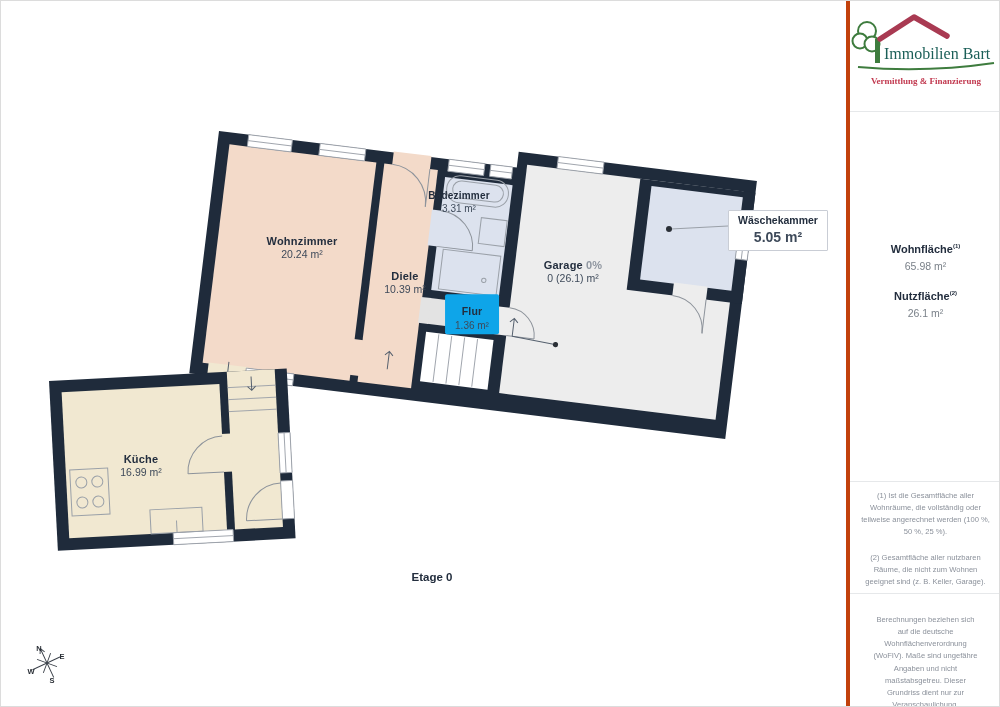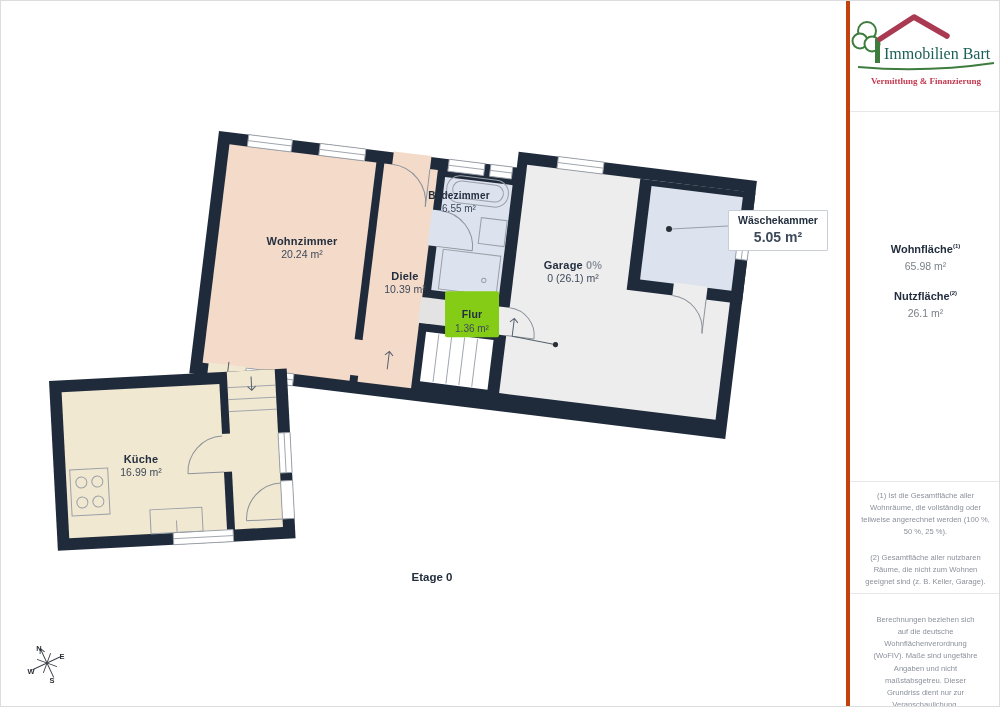--- a/index.html
+++ b/index.html
@@ -5,21 +5,21 @@
   html,body{margin:0;padding:0;background:#fff;}
   .page{position:relative;width:1000px;height:707px;background:#fff;border:1px solid #dcdcdc;
         box-sizing:border-box;overflow:hidden;font-family:"Liberation Sans",sans-serif;}
   .plan-area{position:absolute;left:0;top:0;width:845px;height:707px;}
   .plan-svg{position:absolute;left:0;top:0;}
   .room-label{position:absolute;transform:translate(-50%,-50%);text-align:center;
               color:#232e3e;line-height:1.3;white-space:nowrap;}
   .room-label .rn{font-weight:bold;font-size:11px;letter-spacing:.2px;}
   .room-label .ra{font-size:10.5px;color:#3e4a5a;}
   .pct{color:#8f96a0;margin-left:3px;}
-  .flur-box{background:#84cc16;border-radius:2px;padding:17px 10px 2px;}
+  .flur-box{background:#0ea5e9;border-radius:2px;padding:11px 10px 2px;}
   .waesche-box{position:absolute;left:727px;top:209px;background:#fff;border:1px solid #c9cdd5;
                border-radius:1px;padding:3px 9px 4px;text-align:center;color:#232e3e;line-height:1.3;}
   .waesche-box .rn{font-weight:bold;font-size:10.5px;}
   .waesche-box .ra{font-size:14px;color:#3e4a5a;font-weight:bold;}
   .floor-label{position:absolute;left:421px;top:576px;transform:translate(-50%,-50%);
                font-weight:bold;font-size:11.5px;color:#232e3e;padding-left:20px;}
   
   .sidebar{position:absolute;left:845px;top:0;width:155px;height:707px;border-left:4px solid #c2410c;
            box-sizing:border-box;background:#fff;}
   .divider{position:absolute;left:0;width:100%;height:1px;background:#e6e8ea;}
@@ -183,21 +183,21 @@
     <div class="room-label" style="left:301px;top:247px">
       <div class="rn">Wohnzimmer</div>
       <div class="ra">20.24 m²</div>
     </div>
     <div class="room-label" style="left:404px;top:282px">
       <div class="rn">Diele</div>
       <div class="ra">10.39 m²</div>
     </div>
     <div class="room-label" style="left:458px;top:201px">
       <div class="rn" style="font-size:10px">Badezimmer</div>
-      <div class="ra" style="font-size:10px">6.55 m²</div>
+      <div class="ra" style="font-size:10px">3.31 m²</div>
     </div>
     <div class="room-label" style="left:471px;top:313px">
       <div class="flur-box">
         <div class="rn" style="font-size:10.5px">Flur</div>
         <div class="ra" style="font-size:10px">1.36 m²</div>
       </div>
     </div>
     <div class="room-label" style="left:572px;top:271px">
       <div class="rn"><span>Garage</span><span class="pct">0%</span></div>
       <div class="ra">0 (26.1) m²</div>

